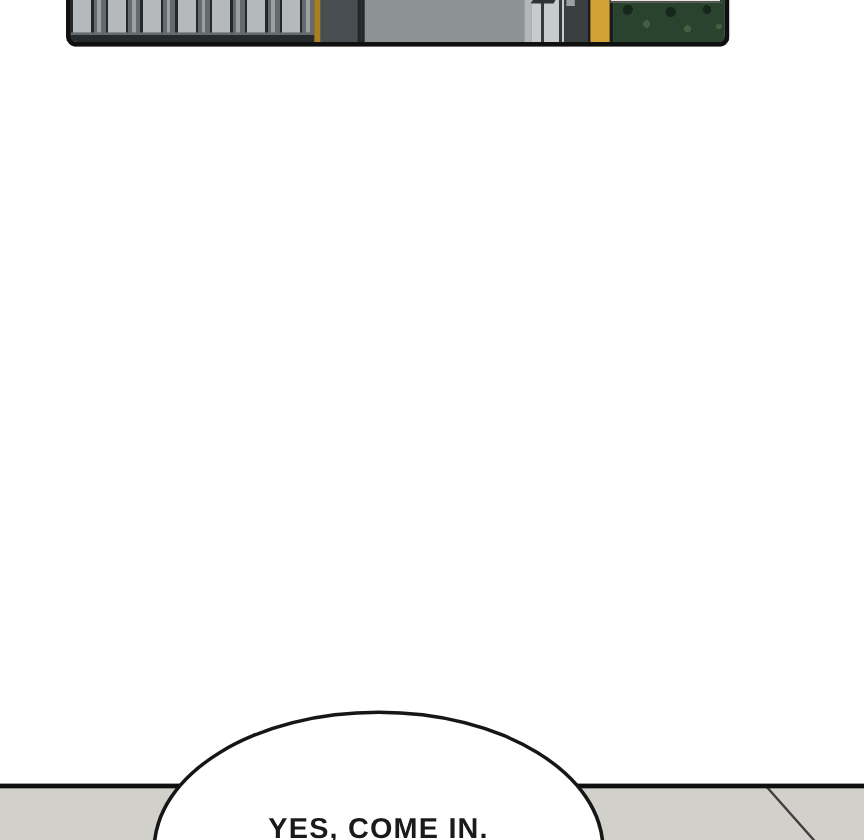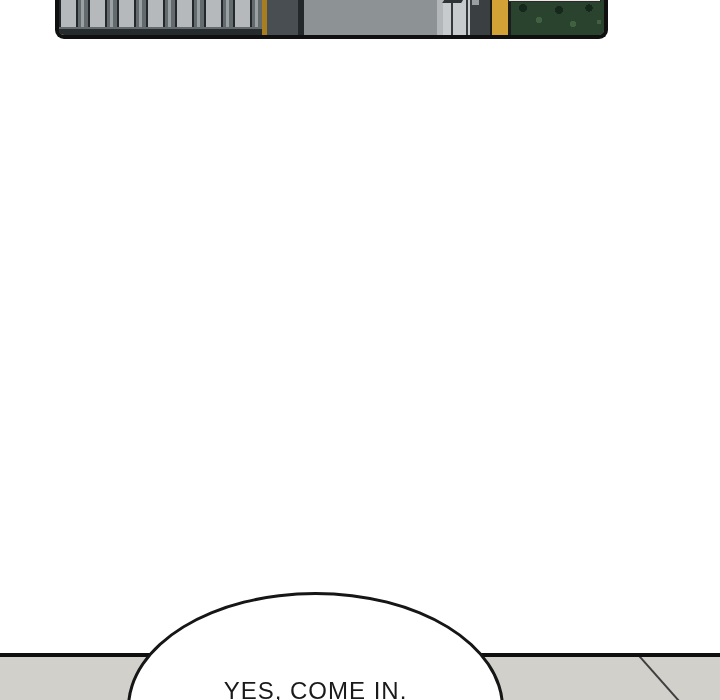--- a/index.html
+++ b/index.html
@@ -3,20 +3,21 @@
 <meta charset="utf-8">
 <style>
   html, body { margin: 0; padding: 0; }
   .page {
     position: relative;
     width: 720px;
     height: 700px;
     overflow: hidden;
     background: var(--page-bg, #fff);
     font-family: "Liberation Sans", sans-serif;
+    font-weight: bold;
   }
 
   
   .top-panel {
     position: absolute;
     left: 55px; top: -6px;
     width: 553px; height: 45px;
     box-sizing: border-box;
     border: 4px solid var(--panel-border);
     border-top: none;

